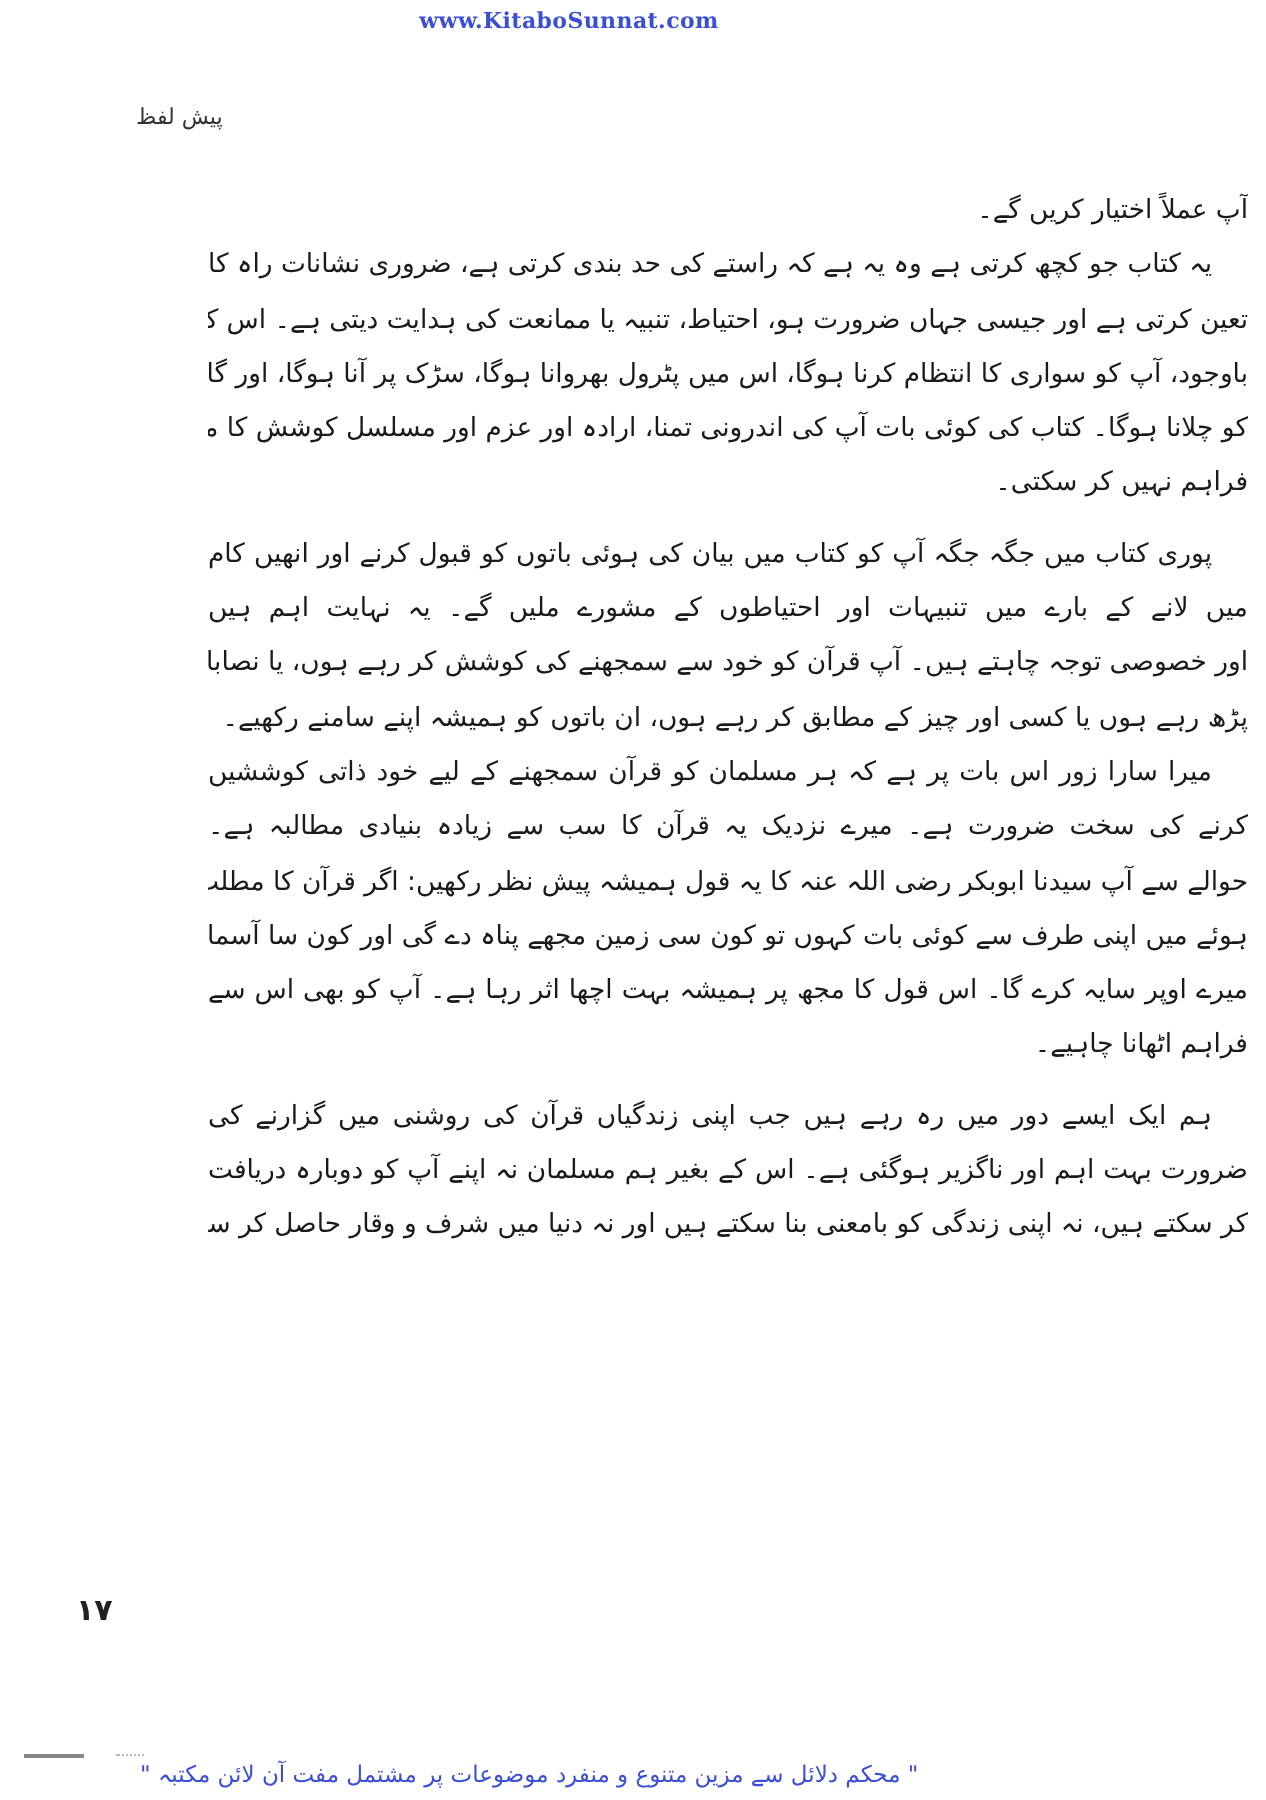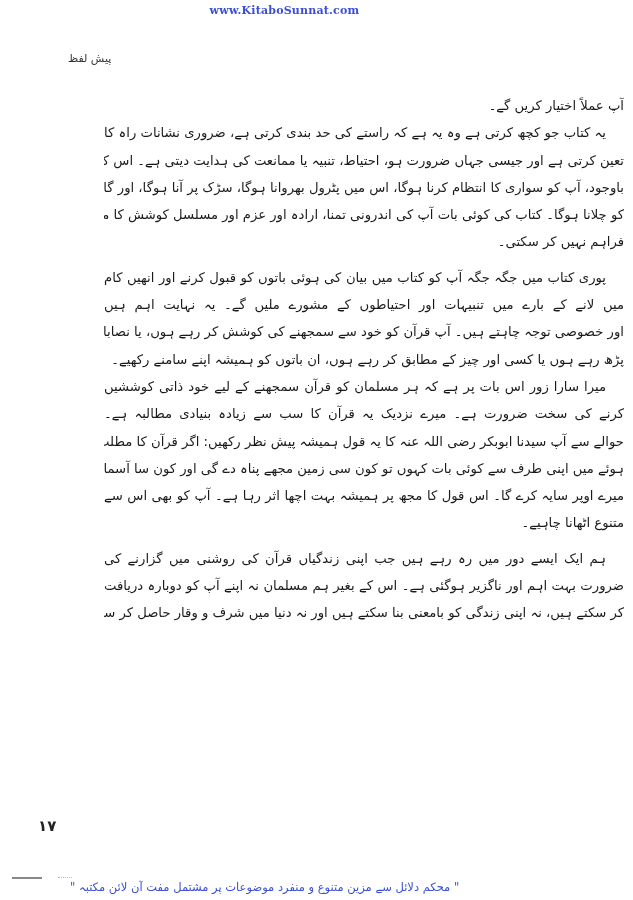--- a/index.html
+++ b/index.html
@@ -9,21 +9,21 @@
               font-family: "DejaVu Serif", serif; font-weight: bold; font-size: 11px;
               color: #3b4fd6; letter-spacing: 0.2px; }
   .running-head { position: absolute; top: 52px; left: 68px; direction: rtl;
                   font-size: 11px; color: #333; }
   .page { position: absolute; left: 72px; width: 520px; top: 92px; direction: rtl; text-align: justify; margin-left: 32px; }
   .line { height: 27.3px; line-height: 27.3px; font-size: 13.2px; white-space: nowrap;
           text-align: justify; text-align-last: justify; overflow: hidden; }
   .line.last { text-align-last: right; }
   .line.indent { padding-right: 18px; }
   .gap { height: 8px; }
-  .page-number { position: absolute; top: 796px; left: 38px; font-size: 15px; font-weight: bold; color: #222; margin-top: 21px; }
+  .page-number { position: absolute; top: 796px; left: 38px; font-size: 15px; font-weight: bold; color: #222; }
   .footer-rule { position: absolute; top: 877px; left: 12px; width: 30px; height: 2px; background: #888; }
   .footer-dots { position: absolute; top: 877px; left: 58px; width: 14px; height: 1px; border-top: 1px dotted #bbb; }
   .footer-tagline { position: absolute; top: 880px; left: 70px; width: 545px; direction: rtl; text-align: left;
                     font-size: 11.5px; color: #3b4fd6; white-space: nowrap; }
 </style>
 </head>
 <body>
 
 <div class="site-url">www.KitaboSunnat.com</div>
 
@@ -50,21 +50,21 @@
     <div class="line">اور خصوصی توجہ چاہتے ہیں۔ آپ قرآن کو خود سے سمجھنے کی کوشش کر رہے ہوں، یا نصابات کے تحت</div>
     <div class="line last">پڑھ رہے ہوں یا کسی اور چیز کے مطابق کر رہے ہوں، ان باتوں کو ہمیشہ اپنے سامنے رکھیے۔</div>
   </div>
 
   <div>
     <div class="line indent">میرا سارا زور اس بات پر ہے کہ ہر مسلمان کو قرآن سمجھنے کے لیے خود ذاتی کوششیں</div>
     <div class="line">کرنے کی سخت ضرورت ہے۔ میرے نزدیک یہ قرآن کا سب سے زیادہ بنیادی مطالبہ ہے۔</div>
     <div class="line">حوالے سے آپ سیدنا ابوبکر رضی اللہ عنہ کا یہ قول ہمیشہ پیش نظر رکھیں: اگر قرآن کا مطلب بتاتے</div>
     <div class="line">ہوئے میں اپنی طرف سے کوئی بات کہوں تو کون سی زمین مجھے پناہ دے گی اور کون سا آسمان</div>
     <div class="line">میرے اوپر سایہ کرے گا۔ اس قول کا مجھ پر ہمیشہ بہت اچھا اثر رہا ہے۔ آپ کو بھی اس سے</div>
-    <div class="line last">متنوع اٹھانا چاہیے۔</div>
+    <div class="line last">فراہم اٹھانا چاہیے۔</div>
   </div>
   <div class="gap"></div>
 
   <div>
     <div class="line indent">ہم ایک ایسے دور میں رہ رہے ہیں جب اپنی زندگیاں قرآن کی روشنی میں گزارنے کی</div>
     <div class="line">ضرورت بہت اہم اور ناگزیر ہوگئی ہے۔ اس کے بغیر ہم مسلمان نہ اپنے آپ کو دوبارہ دریافت</div>
     <div class="line">کر سکتے ہیں، نہ اپنی زندگی کو بامعنی بنا سکتے ہیں اور نہ دنیا میں شرف و وقار حاصل کر سکتے ہیں،</div>
   </div>
 </div>
 

